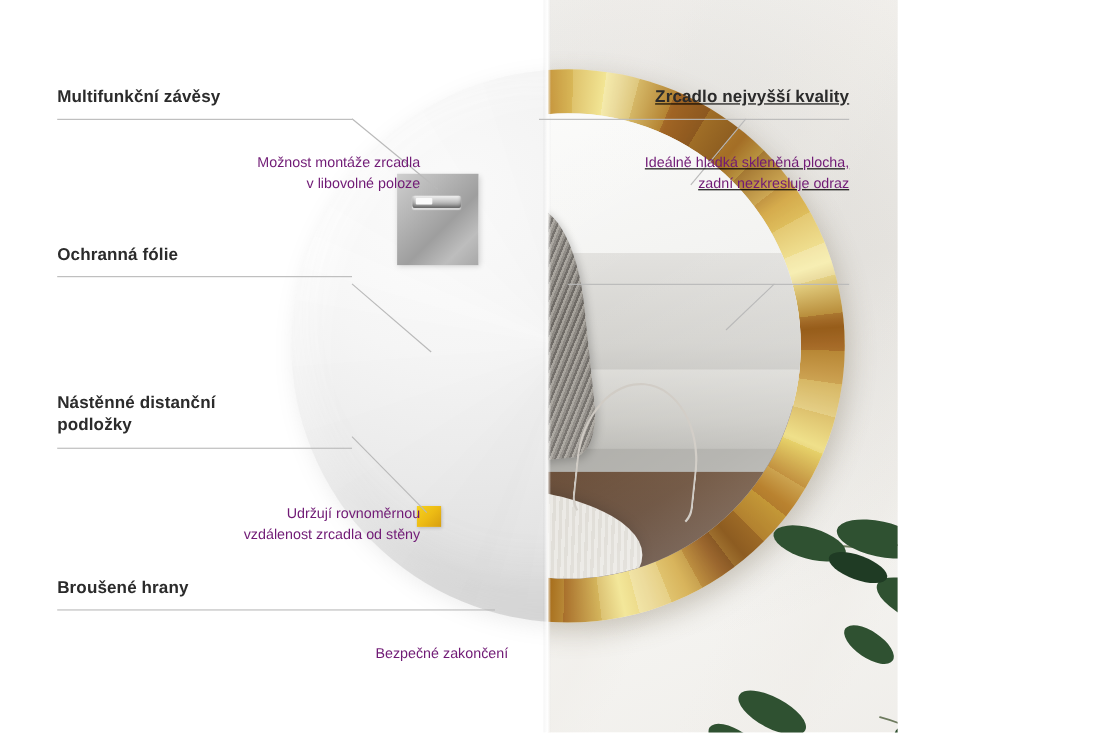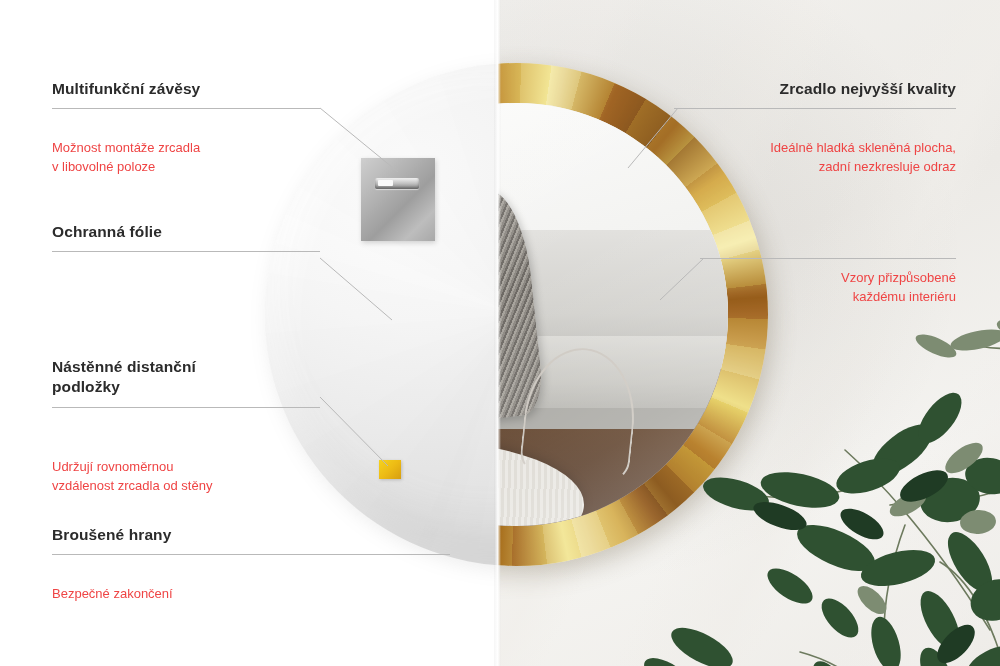--- a/index.html
+++ b/index.html
@@ -2,21 +2,21 @@
 <html><head>
 <meta charset="utf-8">
 <style>
   * { margin:0; padding:0; box-sizing:border-box; }
   html, body { width:1000px; height:666px; overflow:hidden; }
   body {
     font-family: "Liberation Sans", sans-serif;
     background:#ffffff;
     position:relative;
   }
-  #stage { position:absolute; inset:0; width:1000px; height:666px; overflow:hidden; }
+  #stage { position:absolute; inset:0; width:816px; height:666px; overflow:hidden; }
 
   
   .panel-left {
     position:absolute; left:0; top:0; width:498px; height:666px;
     background:#ffffff;
   }
   .panel-right {
     position:absolute; left:498px; top:0; width:502px; height:666px;
     background:
       linear-gradient(115deg,
@@ -123,21 +123,21 @@
   
   .foliage { position:absolute; left:640px; top:300px; width:400px; height:400px; }
   .foliage svg { width:100%; height:100%; display:block; }
 
   
   .callout { position:absolute; }
   .callout .title {
     font-size:15.5px; font-weight:700; color:#2b2b2b; letter-spacing:.1px; line-height:1.3;
   }
   .callout .desc {
-    font-size:13px; color:#ef4444; line-height:1.45; font-weight:400;
+    font-size:13px; color:#701a75; line-height:1.45; font-weight:400;text-align:right;
   }
   .callout.left { left:52px; text-align:left; }
   .callout.right { right:44px; text-align:right; }
   .rule { position:absolute; height:1px; background:#b9b9b9; }
 
   
   .links { position:absolute; inset:0; width:1000px; height:666px; pointer-events:none; }
 
   
   .hanger {
@@ -282,26 +282,24 @@
   </div>
 
   <div class="callout left" style="top:357px; width:330px;">
     <div class="title" style="white-space:pre-line;">Nástěnné distanční
 podložky</div>
     <div class="rule" style="left:0; top:50px; width:268px;"></div>
     <div class="desc" style="margin-top:61px; white-space:pre-line;">Udržují rovnoměrnou
 vzdálenost zrcadla od stěny</div>
   </div>
 
-  <div class="callout right" style="top:79px; width:330px;">
+  <div class="callout right" style="top:79px; width:330px;text-decoration:underline;">
     <div class="title">Zrcadlo nejvyšší kvality</div>
     <div class="rule" style="right:0; top:29px; width:282px;"></div>
     <div class="desc" style="margin-top:40px; white-space:pre-line;">Ideálně hladká skleněná plocha,
 zadní nezkresluje odraz</div>
   </div>
 
   <div class="callout right" style="top:229px; width:330px;">
     <div class="rule" style="right:0; top:29px; width:256px;"></div>
-    <div class="desc" style="margin-top:40px; white-space:pre-line;">Vzory přizpůsobené
-každému interiéru</div>
   </div>
 
 </div>
 
 </body></html>

